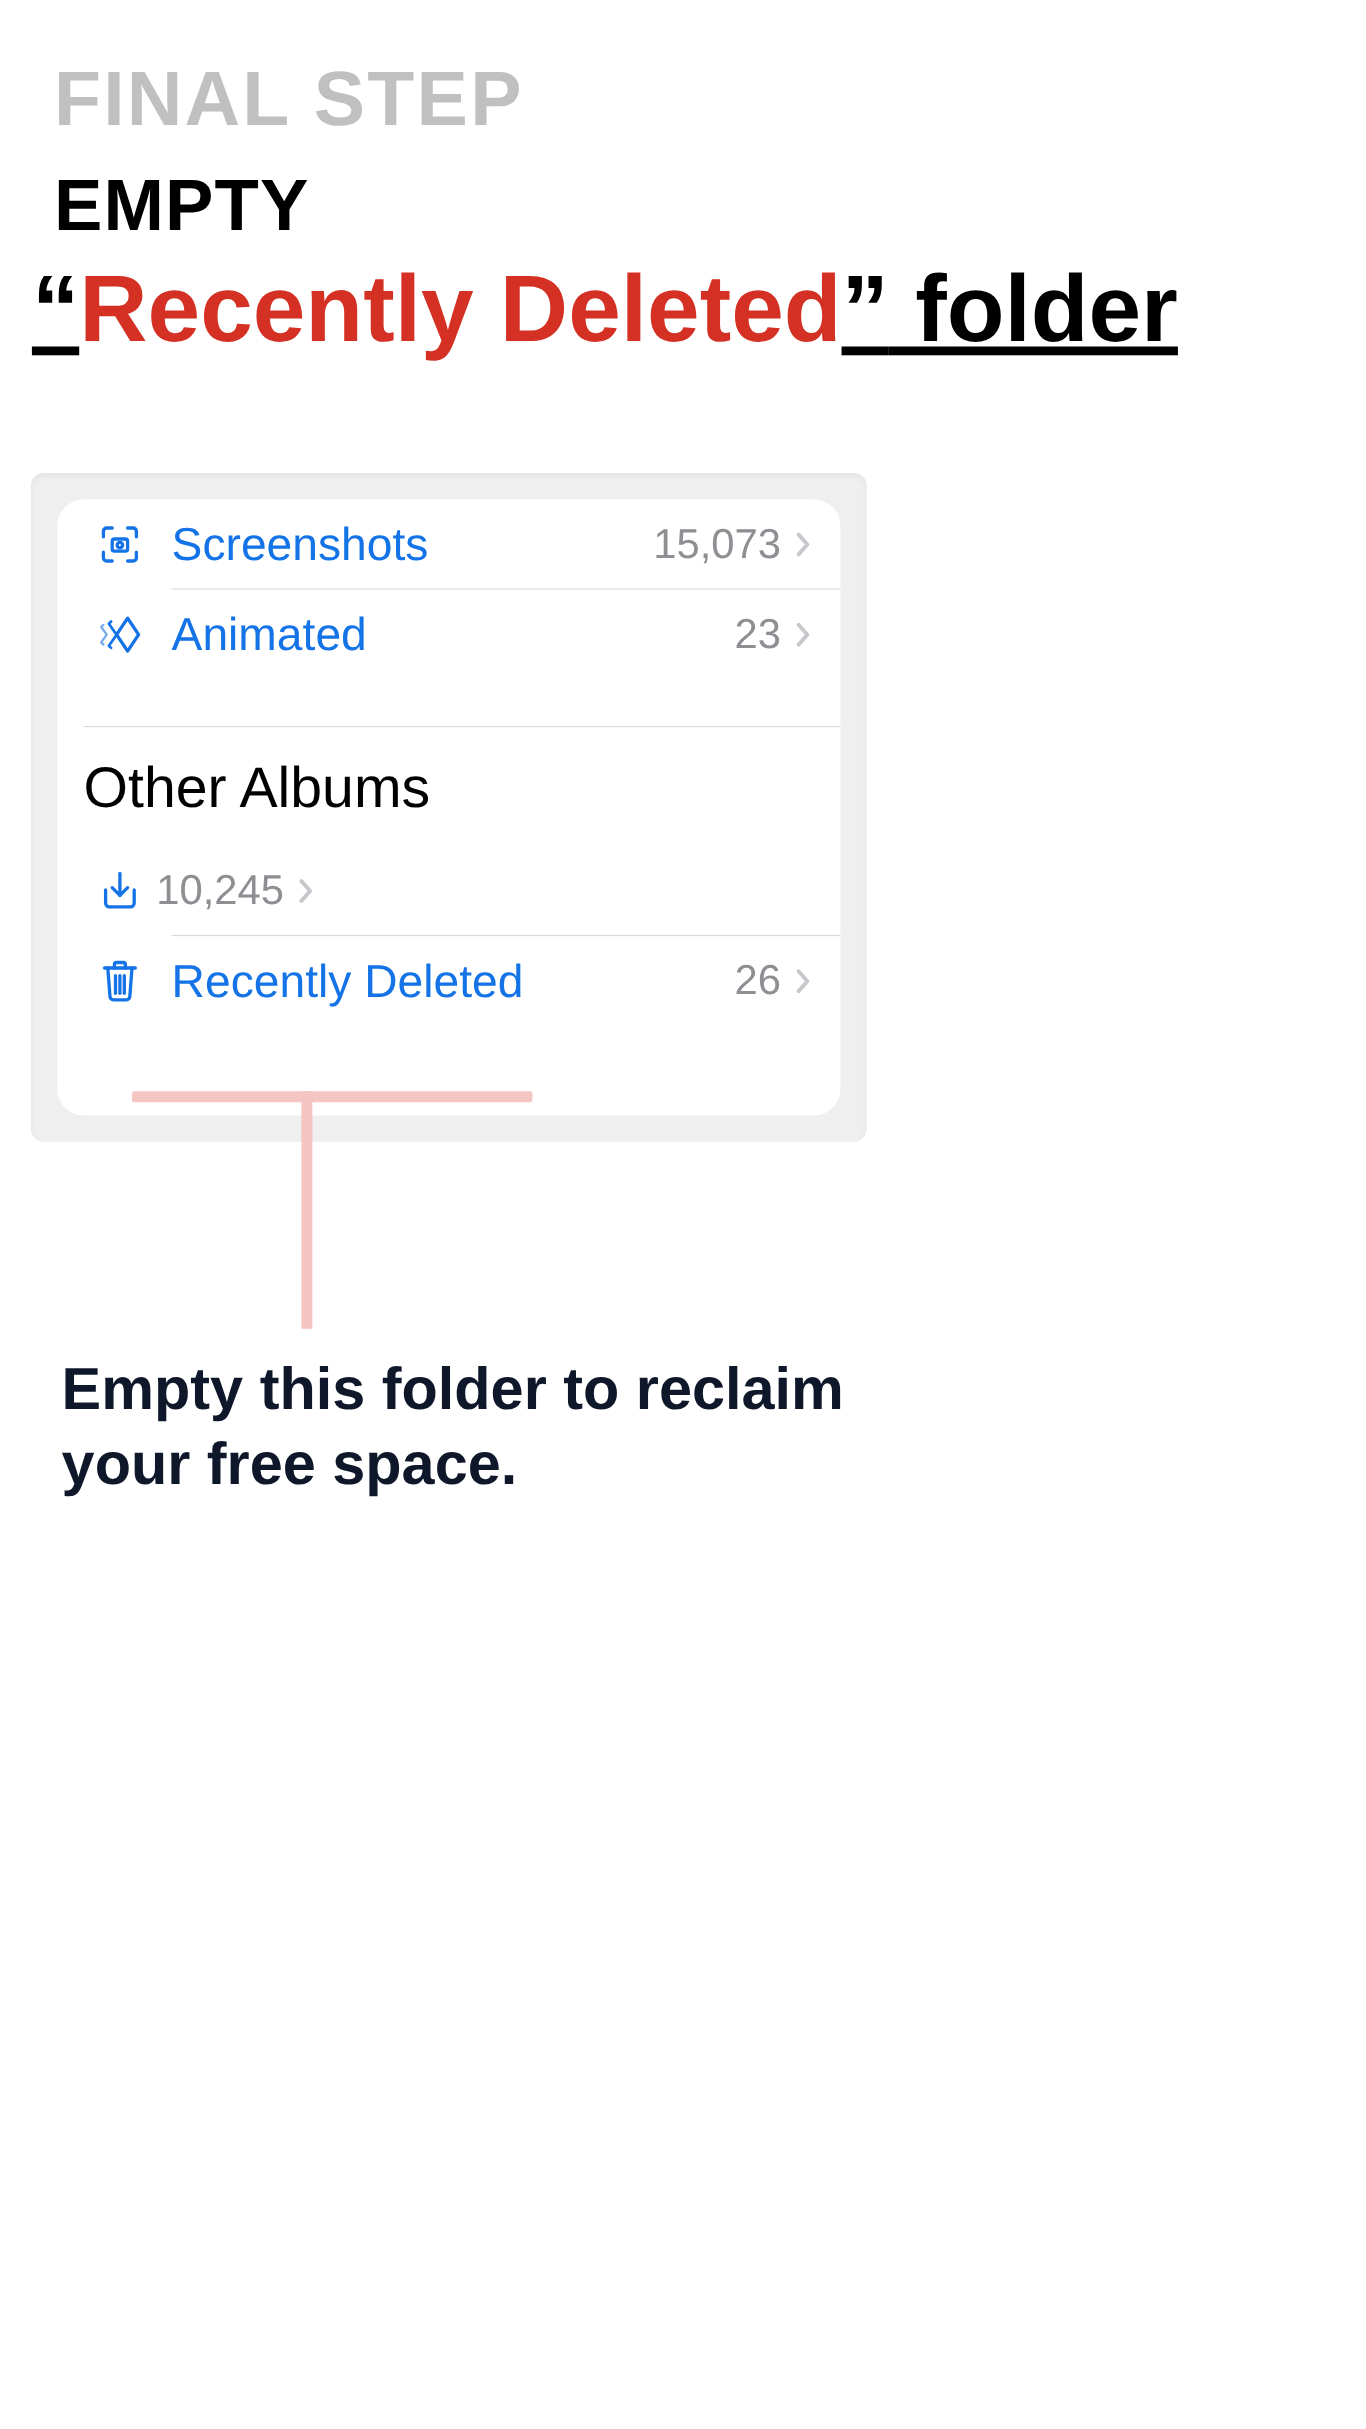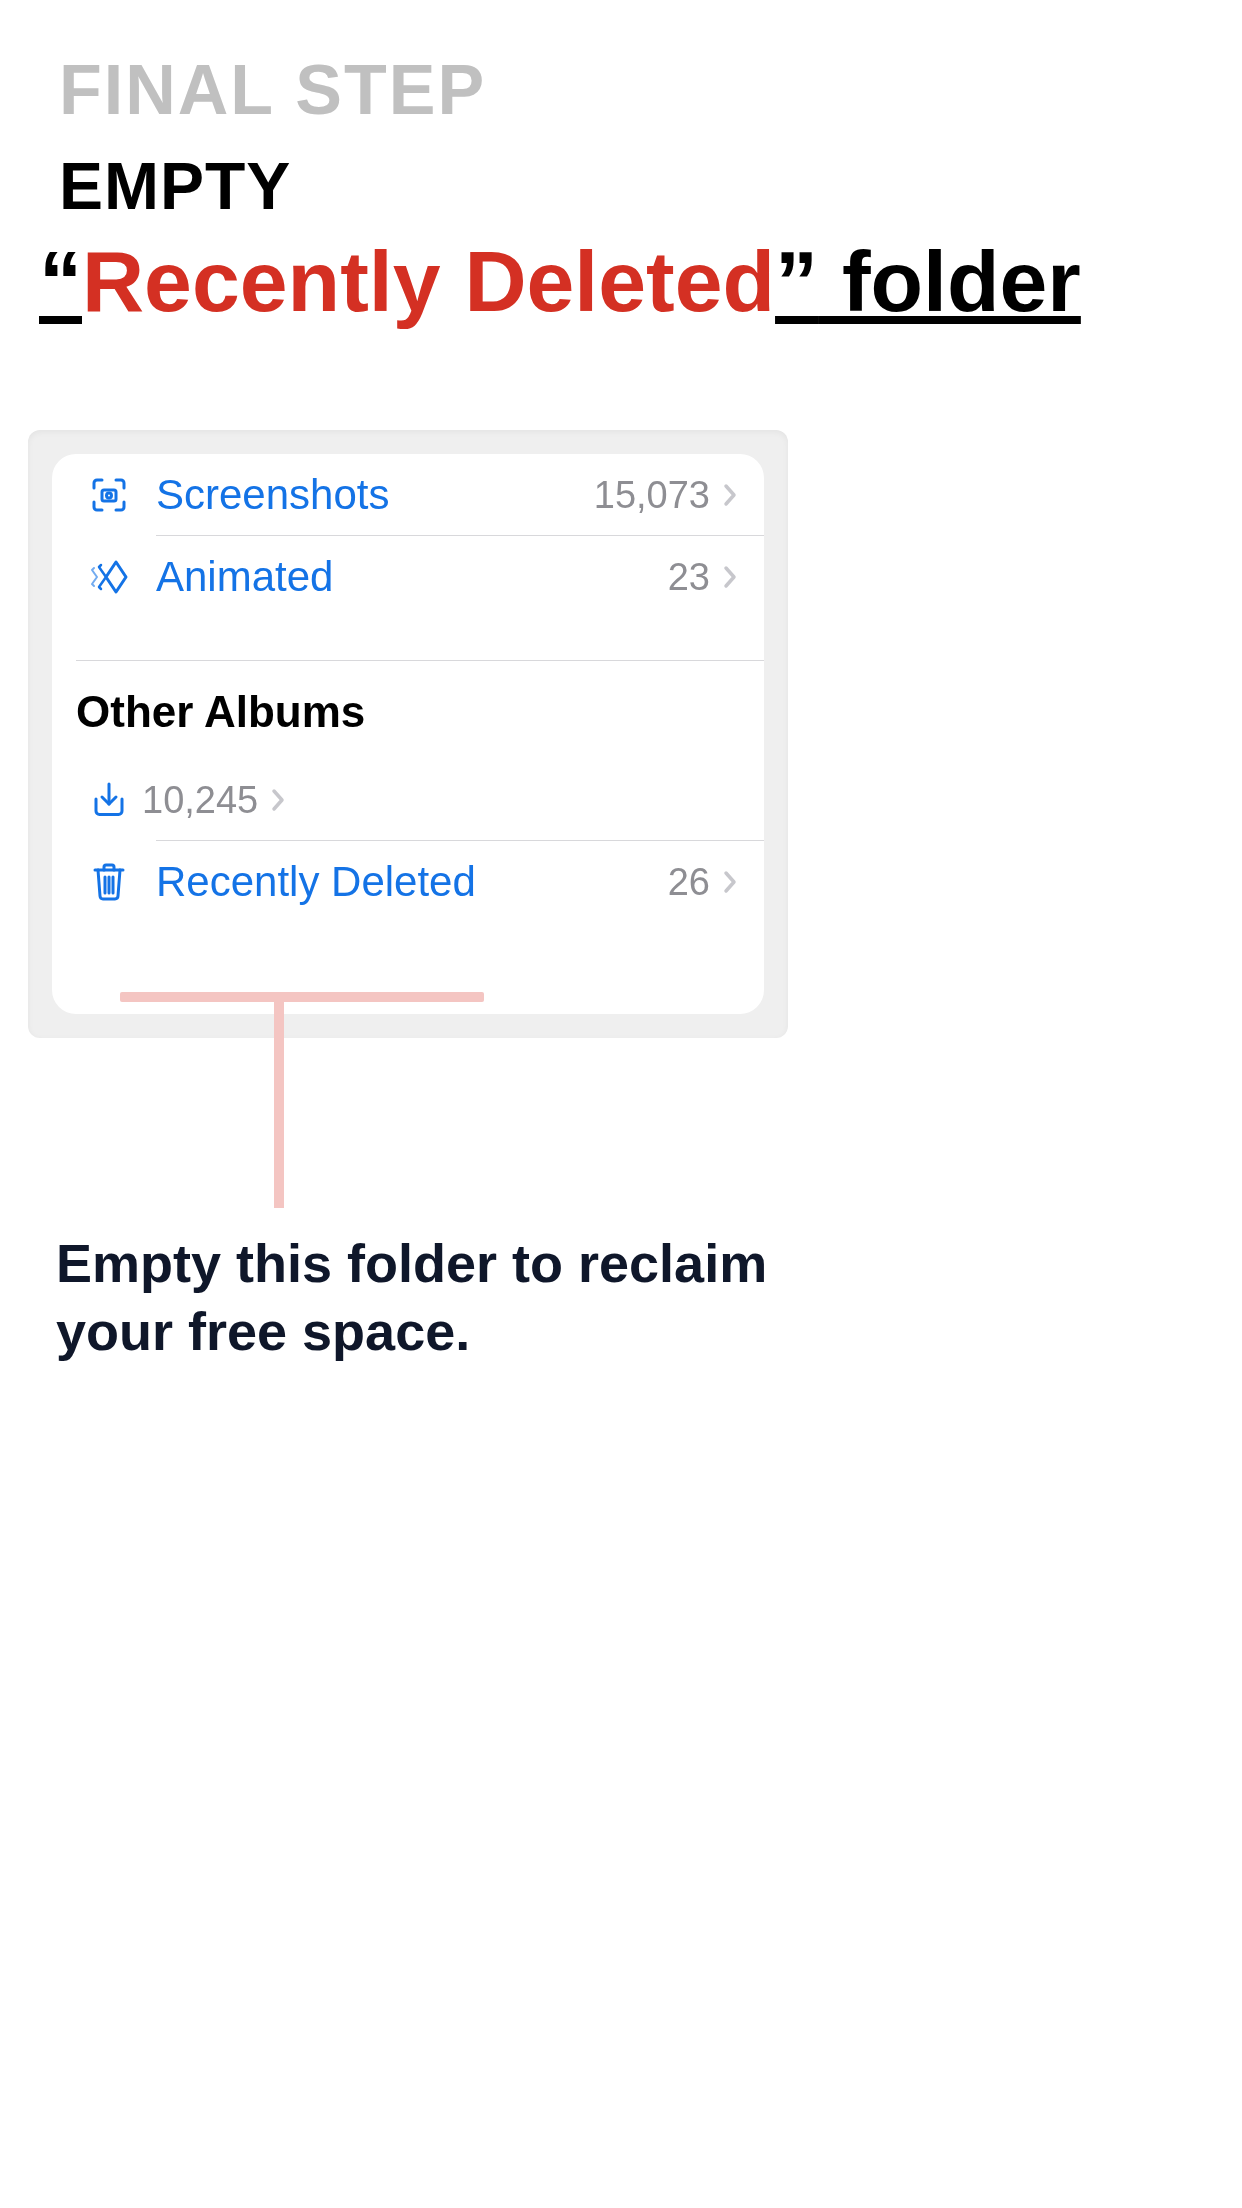--- a/index.html
+++ b/index.html
@@ -11,21 +11,21 @@
     overflow: hidden;
   }
   .page {
     position: relative;
     width: 1242px;
     height: 2208px;
   }
   .header {
     position: absolute;
     top: 50px;
-    left: 59px;
+    left: 49px;
     width: 1160px;
   }
   .final-step {
     font-size: 70px;
     font-weight: 800;
     letter-spacing: 2px;
     color: #C0C0C0;
     margin-bottom: 18px;
   }
   .empty-line {
@@ -121,22 +121,22 @@
     left: 104px;
     right: 0;
     height:1px;
     background:#D8D8DB;
   }
   .section-gap { height: 42px; }
   .section-sep {
     height:1px; background:#D8D8DB; margin-left:24px;
   }
   .section-header {
-    font-size: 44px;
-    font-weight: 700;
+    font-size: 52px;
+    font-weight: 400;
     color:#000;
     padding: 26px 24px 22px 24px;
   }
 
   
   .rdl-underline {
     position:absolute;
     left: 92px;
     bottom: 36px;
     width: 364px;

